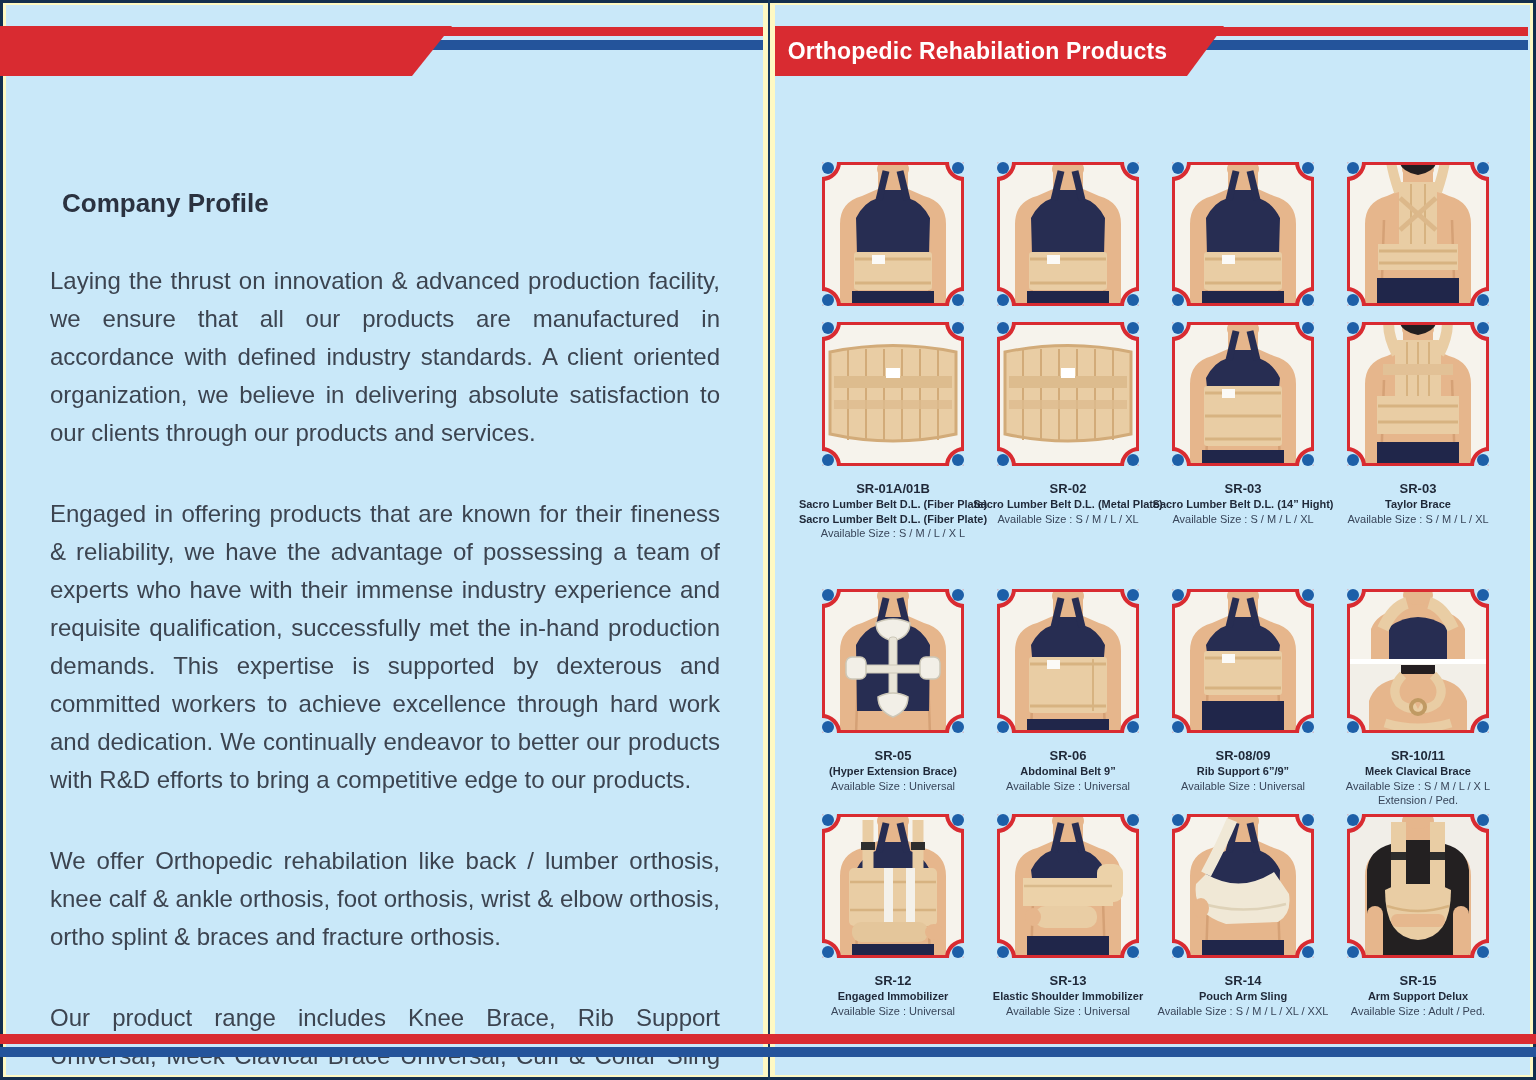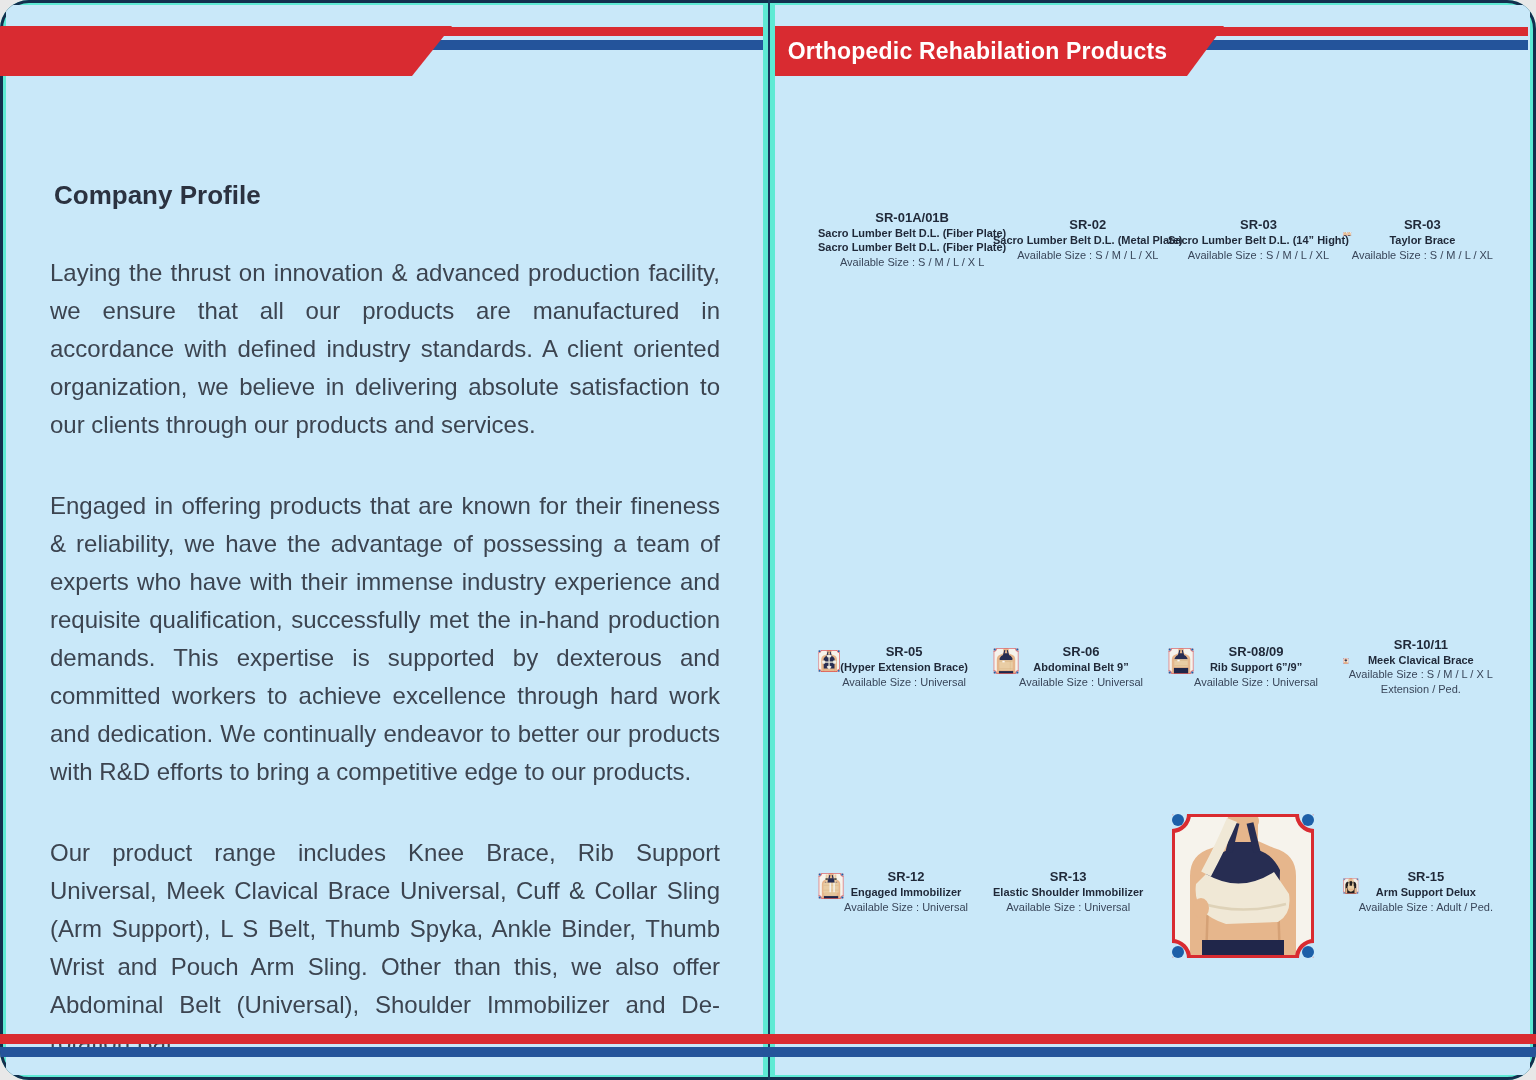--- a/index.html
+++ b/index.html
@@ -1,19 +1,19 @@
 <!DOCTYPE html>
 <html><head>
 <meta charset="utf-8">
 <style>
   html,body{margin:0;padding:0;background:#e8e8e8;}
   .sheet{
-    position:relative;width:1536px;height:1080px;background:#5eead4;
+    position:relative;width:1536px;height:1080px;background:#fef9c3;
     overflow:hidden;font-family:"Liberation Sans",sans-serif;
-    outline:3px solid #132f4e;outline-offset:-3px;border-radius:29px;
+    outline:3px solid #132f4e;outline-offset:-3px;
   }
   .page{position:absolute;top:5px;height:1070px;background:#c9e8f9;}
   .page-left{left:6px;width:757px;}
   .page-right{left:775px;width:755px;}
   .gutter-line{position:absolute;left:768px;top:0;width:2px;height:1080px;background:#173a5e;}
 
   .stripe{position:absolute;}
   .stripe.red{background:#d92b31;}
   .stripe.navy{background:#24549b;}
   #redStripeL{left:0;top:27px;width:763px;height:9px;}
@@ -26,28 +26,28 @@
   .banner{position:absolute;background:#d92b31;}
   #bannerL{left:0;top:26px;width:452px;height:50px;
     clip-path:polygon(0 0,452px 0,412px 50px,0 50px);}
   #bannerR{left:775px;top:26px;width:449px;height:50px;
     clip-path:polygon(0 0,449px 0,412px 50px,0 50px);
     display:flex;align-items:center;justify-content:center;
     box-sizing:border-box;padding-right:44px;}
   #bannerR .banner-text{color:#ffffff;font-weight:bold;font-size:23px;letter-spacing:.2px;}
 
   .left-text{position:absolute;left:50px;top:176px;width:670px;color:#3c4450;}
-  .left-text h1{font-size:26px;margin:4px;color:#2b3240;font-weight:bold;}
+  .left-text h1{font-size:26px;margin:12px;color:#2b3240;font-weight:bold;}
   .left-text p{margin:43px 0 0;font-size:24px;line-height:38px;text-align:justify;}
 
   .prow{position:absolute;left:818px;display:grid;grid-template-columns:repeat(4,150px);column-gap:25px;}
   #prow1{top:158px;}
   #prow2{top:585px;}
   #prow3{top:810px;}
-  .pcell{display:flex;flex-direction:row;align-items:center;}
+  .pcell{display:flex;flex-direction:column;align-items:center;}
   .tile{display:block;margin-bottom:8px;}
   .plabel{text-align:center;line-height:1.32;margin-top:2px;white-space:nowrap;}
   .pcode{font-size:13px;font-weight:bold;color:#1f2838;}
   .pname{font-size:11px;font-weight:bold;color:#1f2838;}
   .psize{font-size:11px;color:#39465a;}
 </style>
 </head>
 <body>
 
 <div class="sheet">
@@ -64,20 +64,21 @@
   <div class="stripe navy" id="blueStripeR"></div>
   <div class="banner" id="bannerL"></div>
   <div class="banner" id="bannerR">
     <span class="banner-text">Orthopedic Rehabilation Products</span>
   </div>
 
   <div class="left-text">
     <h1>Company Profile</h1>
     <p>Laying the thrust on innovation &amp; advanced production facility, we ensure that all our products are manufactured in accordance with defined industry standards. A client oriented organization, we believe in delivering absolute satisfaction to our clients through our products and services.</p>
     <p>Engaged in offering products that are known for their fineness &amp; reliability, we have the advantage of possessing a team of experts who have with their immense industry experience and requisite qualification, successfully met the in-hand production demands. This expertise is supported by dexterous and committed workers to achieve excellence through hard work and dedication. We continually endeavor to better our products with R&amp;D efforts to bring a competitive edge to our products.</p>
+    <p>We offer Orthopedic rehabilation like back / lumber orthosis, knee calf &amp; ankle orthosis, foot orthosis, wrist &amp; elbow orthosis, ortho splint &amp; braces and fracture orthosis.</p>
     <p>Our product range includes Knee Brace, Rib Support Universal, Meek Clavical Brace Universal, Cuff &amp; Collar Sling (Arm Support), L S Belt, Thumb Spyka, Ankle Binder, Thumb Wrist and Pouch Arm Sling. Other than this, we also offer Abdominal Belt (Universal), Shoulder Immobilizer and De-rotation Bar.</p>
   </div>
 
   <div class="prow" id="prow1">
       <div class="pcell">
         <svg class="tile" width="150" height="152" viewBox="0 0 150 152">
           <defs>
             <clipPath id="clip0">
               <rect x="4" y="4" width="142" height="144" rx="2"></rect>
             </clipPath>
@@ -626,20 +627,25 @@
             <circle cx="4" cy="4" r="17" fill="#c9e8f9" stroke="#d92b31" stroke-width="4"></circle>
             <circle cx="146" cy="4" r="17" fill="#c9e8f9" stroke="#d92b31" stroke-width="4"></circle>
             <circle cx="4" cy="148" r="17" fill="#c9e8f9" stroke="#d92b31" stroke-width="4"></circle>
             <circle cx="146" cy="148" r="17" fill="#c9e8f9" stroke="#d92b31" stroke-width="4"></circle>
           </g>
           <circle cx="10" cy="10" r="6" fill="#1d5fa8"></circle>
           <circle cx="140" cy="10" r="6" fill="#1d5fa8"></circle>
           <circle cx="10" cy="142" r="6" fill="#1d5fa8"></circle>
           <circle cx="140" cy="142" r="6" fill="#1d5fa8"></circle>
         </svg>
+        <div class="plabel">
+          <div class="pcode">SR-14</div>
+          <div class="pname">Pouch Arm Sling</div>
+          <div class="psize">Available Size : S / M / L / XL / XXL</div>
+        </div>
       </div>
       <div class="pcell">
         <svg class="tile" width="150" height="152" viewBox="0 0 150 152">
           <defs>
             <clipPath id="clip15">
               <rect x="4" y="4" width="142" height="144" rx="2"></rect>
             </clipPath>
           </defs>
           <g clip-path="url(#clip15)">
             <rect width="150" height="152" fill="#f1eee8"></rect>

